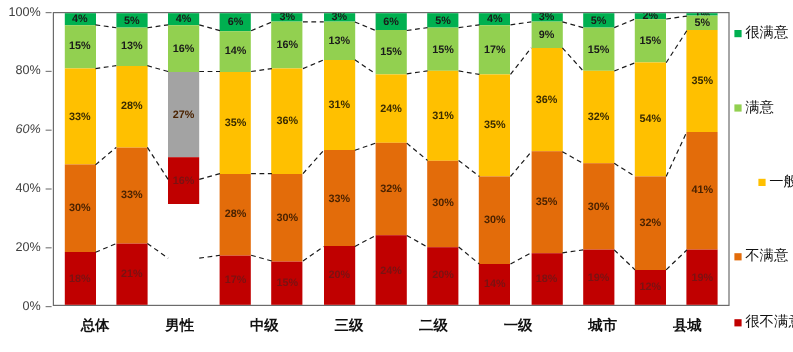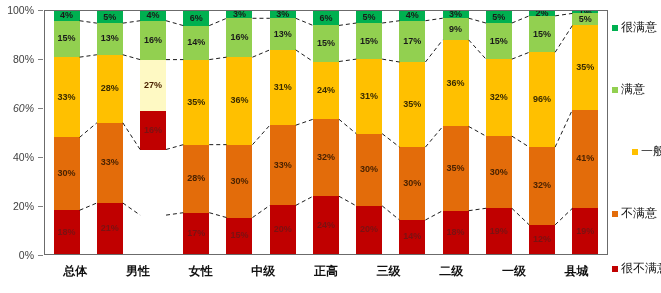--- a/index.html
+++ b/index.html
@@ -152,21 +152,21 @@
           </div>
         </div>
         <div class="bar-col">
           <div class="bar">
             <div class="seg seg-s4" style="height: 9.8px; background: rgb(0, 176, 80);">
               <span>4%</span>
             </div>
             <div class="seg seg-s3" style="height: 39.2px; background: rgb(146, 208, 80);">
               <span>16%</span>
             </div>
-            <div class="seg seg-s1" style="height: 51px; background: #fef9c3;">
+            <div class="seg seg-s1" style="height: 71px; background: #a3a3a3;">
               <span>27%</span>
             </div>
             <div class="seg seg-s0" style="height: 39.2px; background: rgb(192, 0, 0);">
               <span>16%</span>
             </div>
           </div>
         </div>
         <div class="bar-col">
           <div class="bar">
             <div class="seg seg-s4" style="height: 14.7px; background: rgb(0, 176, 80);">
@@ -321,21 +321,21 @@
         </div>
         <div class="bar-col">
           <div class="bar">
             <div class="seg seg-s4" style="height: 4.9px; background: rgb(0, 176, 80);">
               <span>2%</span>
             </div>
             <div class="seg seg-s3" style="height: 36.75px; background: rgb(146, 208, 80);">
               <span>15%</span>
             </div>
             <div class="seg seg-s2" style="height: 95.55px; background: rgb(255, 192, 0);">
-              <span>96%</span>
+              <span>54%</span>
             </div>
             <div class="seg seg-s1" style="height: 78.4px; background: rgb(227, 108, 10);">
               <span>32%</span>
             </div>
             <div class="seg seg-s0" style="height: 29.4px; background: rgb(192, 0, 0);">
               <span>12%</span>
             </div>
           </div>
         </div>
         <div class="bar-col">
@@ -406,26 +406,25 @@
         <line x1="511.92307692307696" y1="4.9" x2="529.3076923076924" y2="2.4257425742574257" stroke="#1a1a1a" stroke-width="1" stroke-dasharray="4,3"></line>
         <line x1="511.92307692307696" y1="41.65" x2="529.3076923076924" y2="14.554455445544555" stroke="#1a1a1a" stroke-width="1" stroke-dasharray="4,3"></line>
         <line x1="511.92307692307696" y1="137.2" x2="529.3076923076924" y2="99.45544554455444" stroke="#1a1a1a" stroke-width="1" stroke-dasharray="4,3"></line>
         <line x1="511.92307692307696" y1="215.6" x2="529.3076923076924" y2="198.9108910891089" stroke="#1a1a1a" stroke-width="1" stroke-dasharray="4,3"></line>
       </svg>
   </div>
 
   <div class="x-labels">
       <div class="x-label">总体</div>
       <div class="x-label">男性</div>
-      <div class="x-label">女性</div>
       <div class="x-label">中级</div>
-      <div class="x-label">正高</div>
       <div class="x-label">三级</div>
       <div class="x-label">二级</div>
       <div class="x-label">一级</div>
+      <div class="x-label">城市</div>
       <div class="x-label">县城</div>
     </div>
 
   <div class="legend">
       <div class="legend-item" style="top: 22px;">
         <span class="legend-swatch" style="background: rgb(0, 176, 80);"></span>
         <span class="legend-label">很满意</span>
       </div>
       <div class="legend-item" style="top: 84px;">
         <span class="legend-swatch" style="background: rgb(146, 208, 80);"></span>

